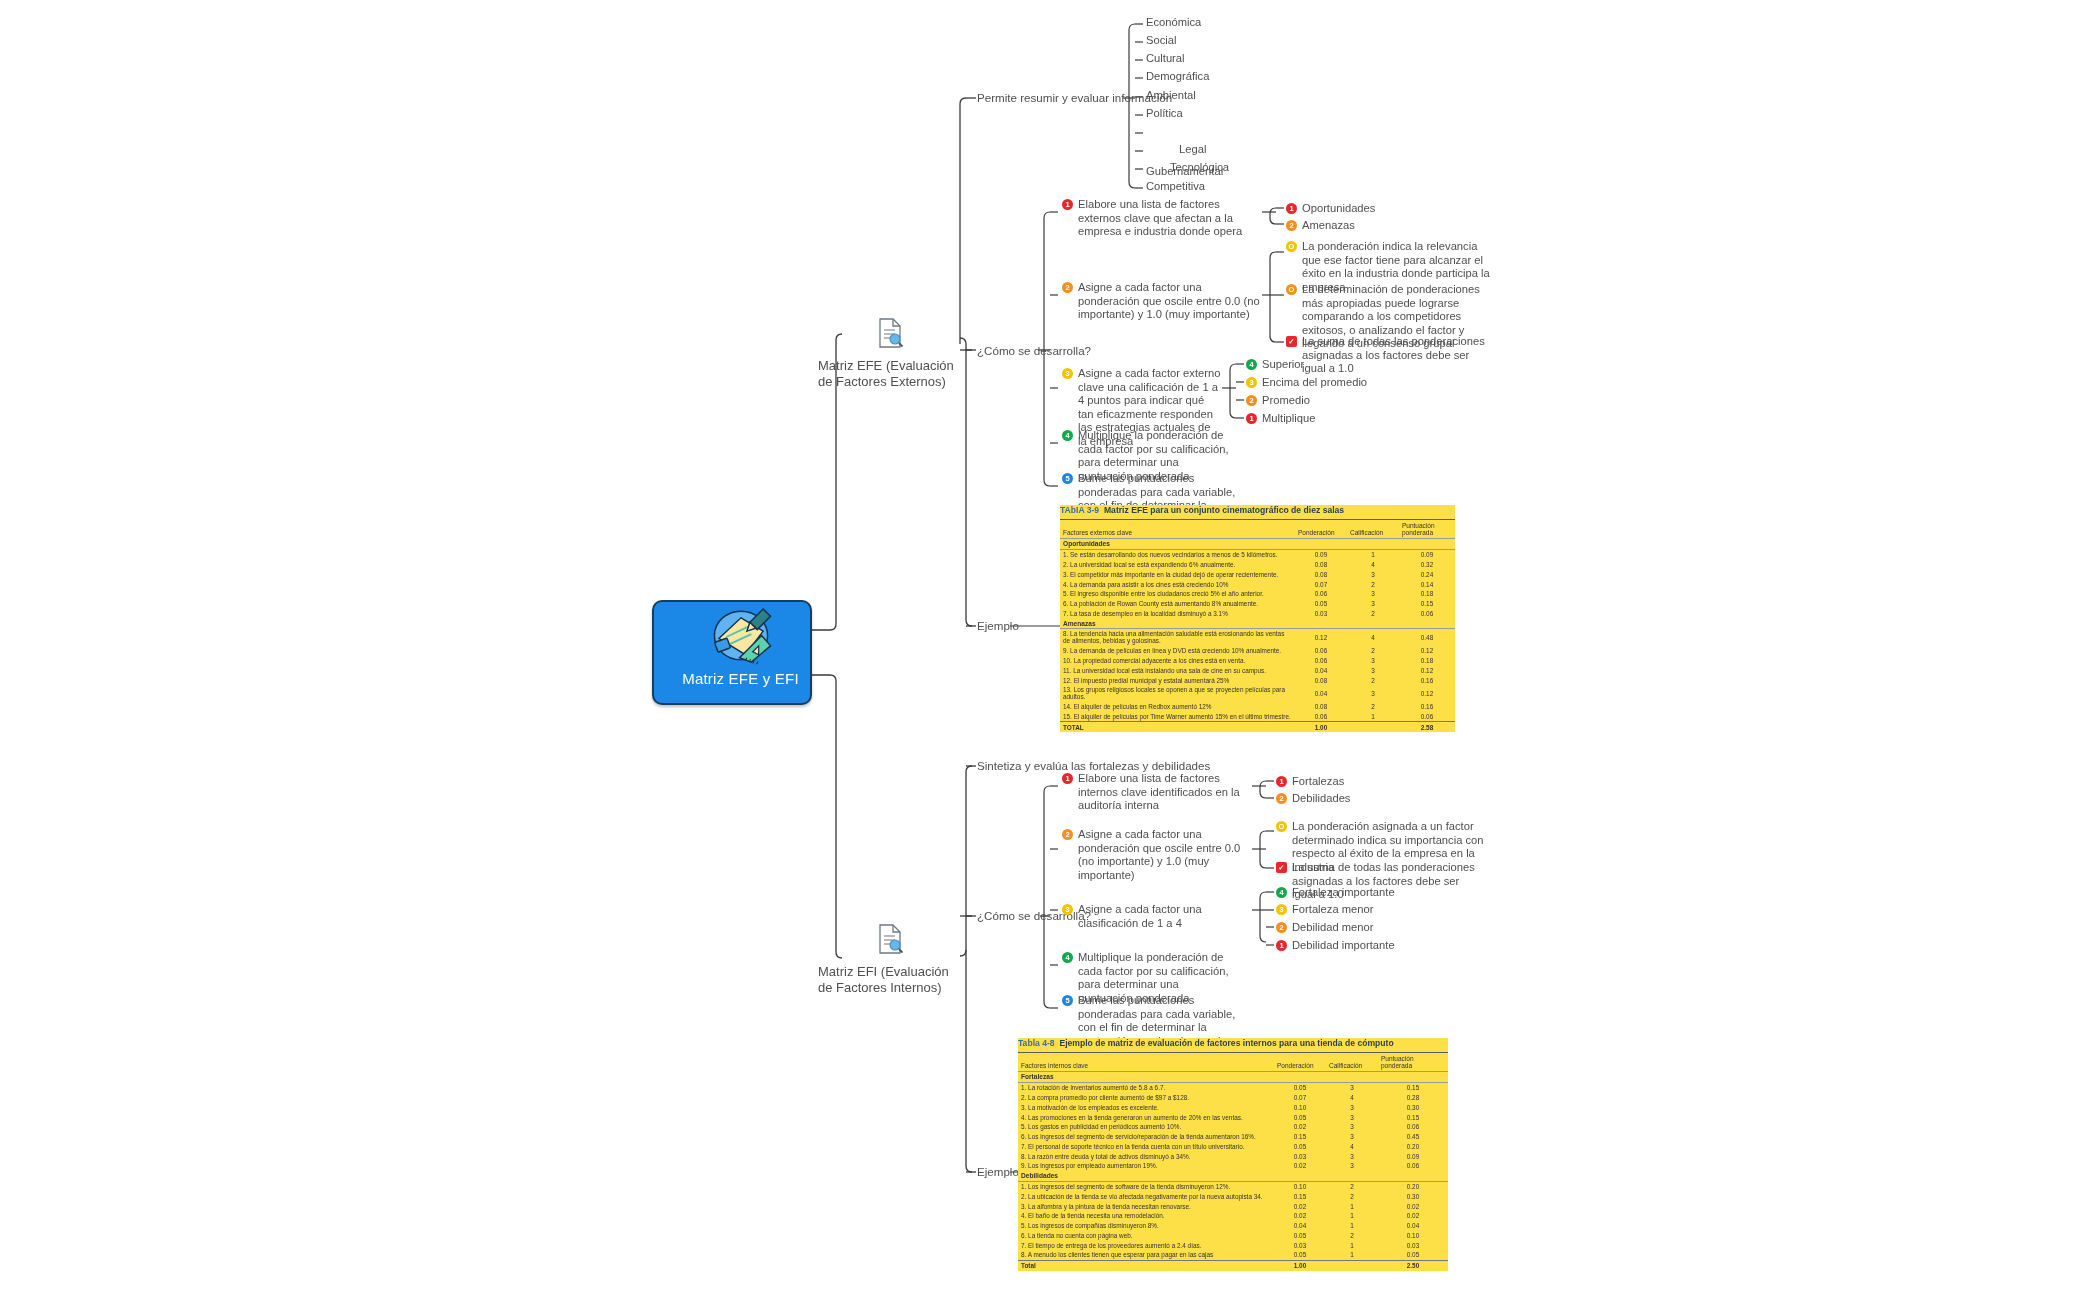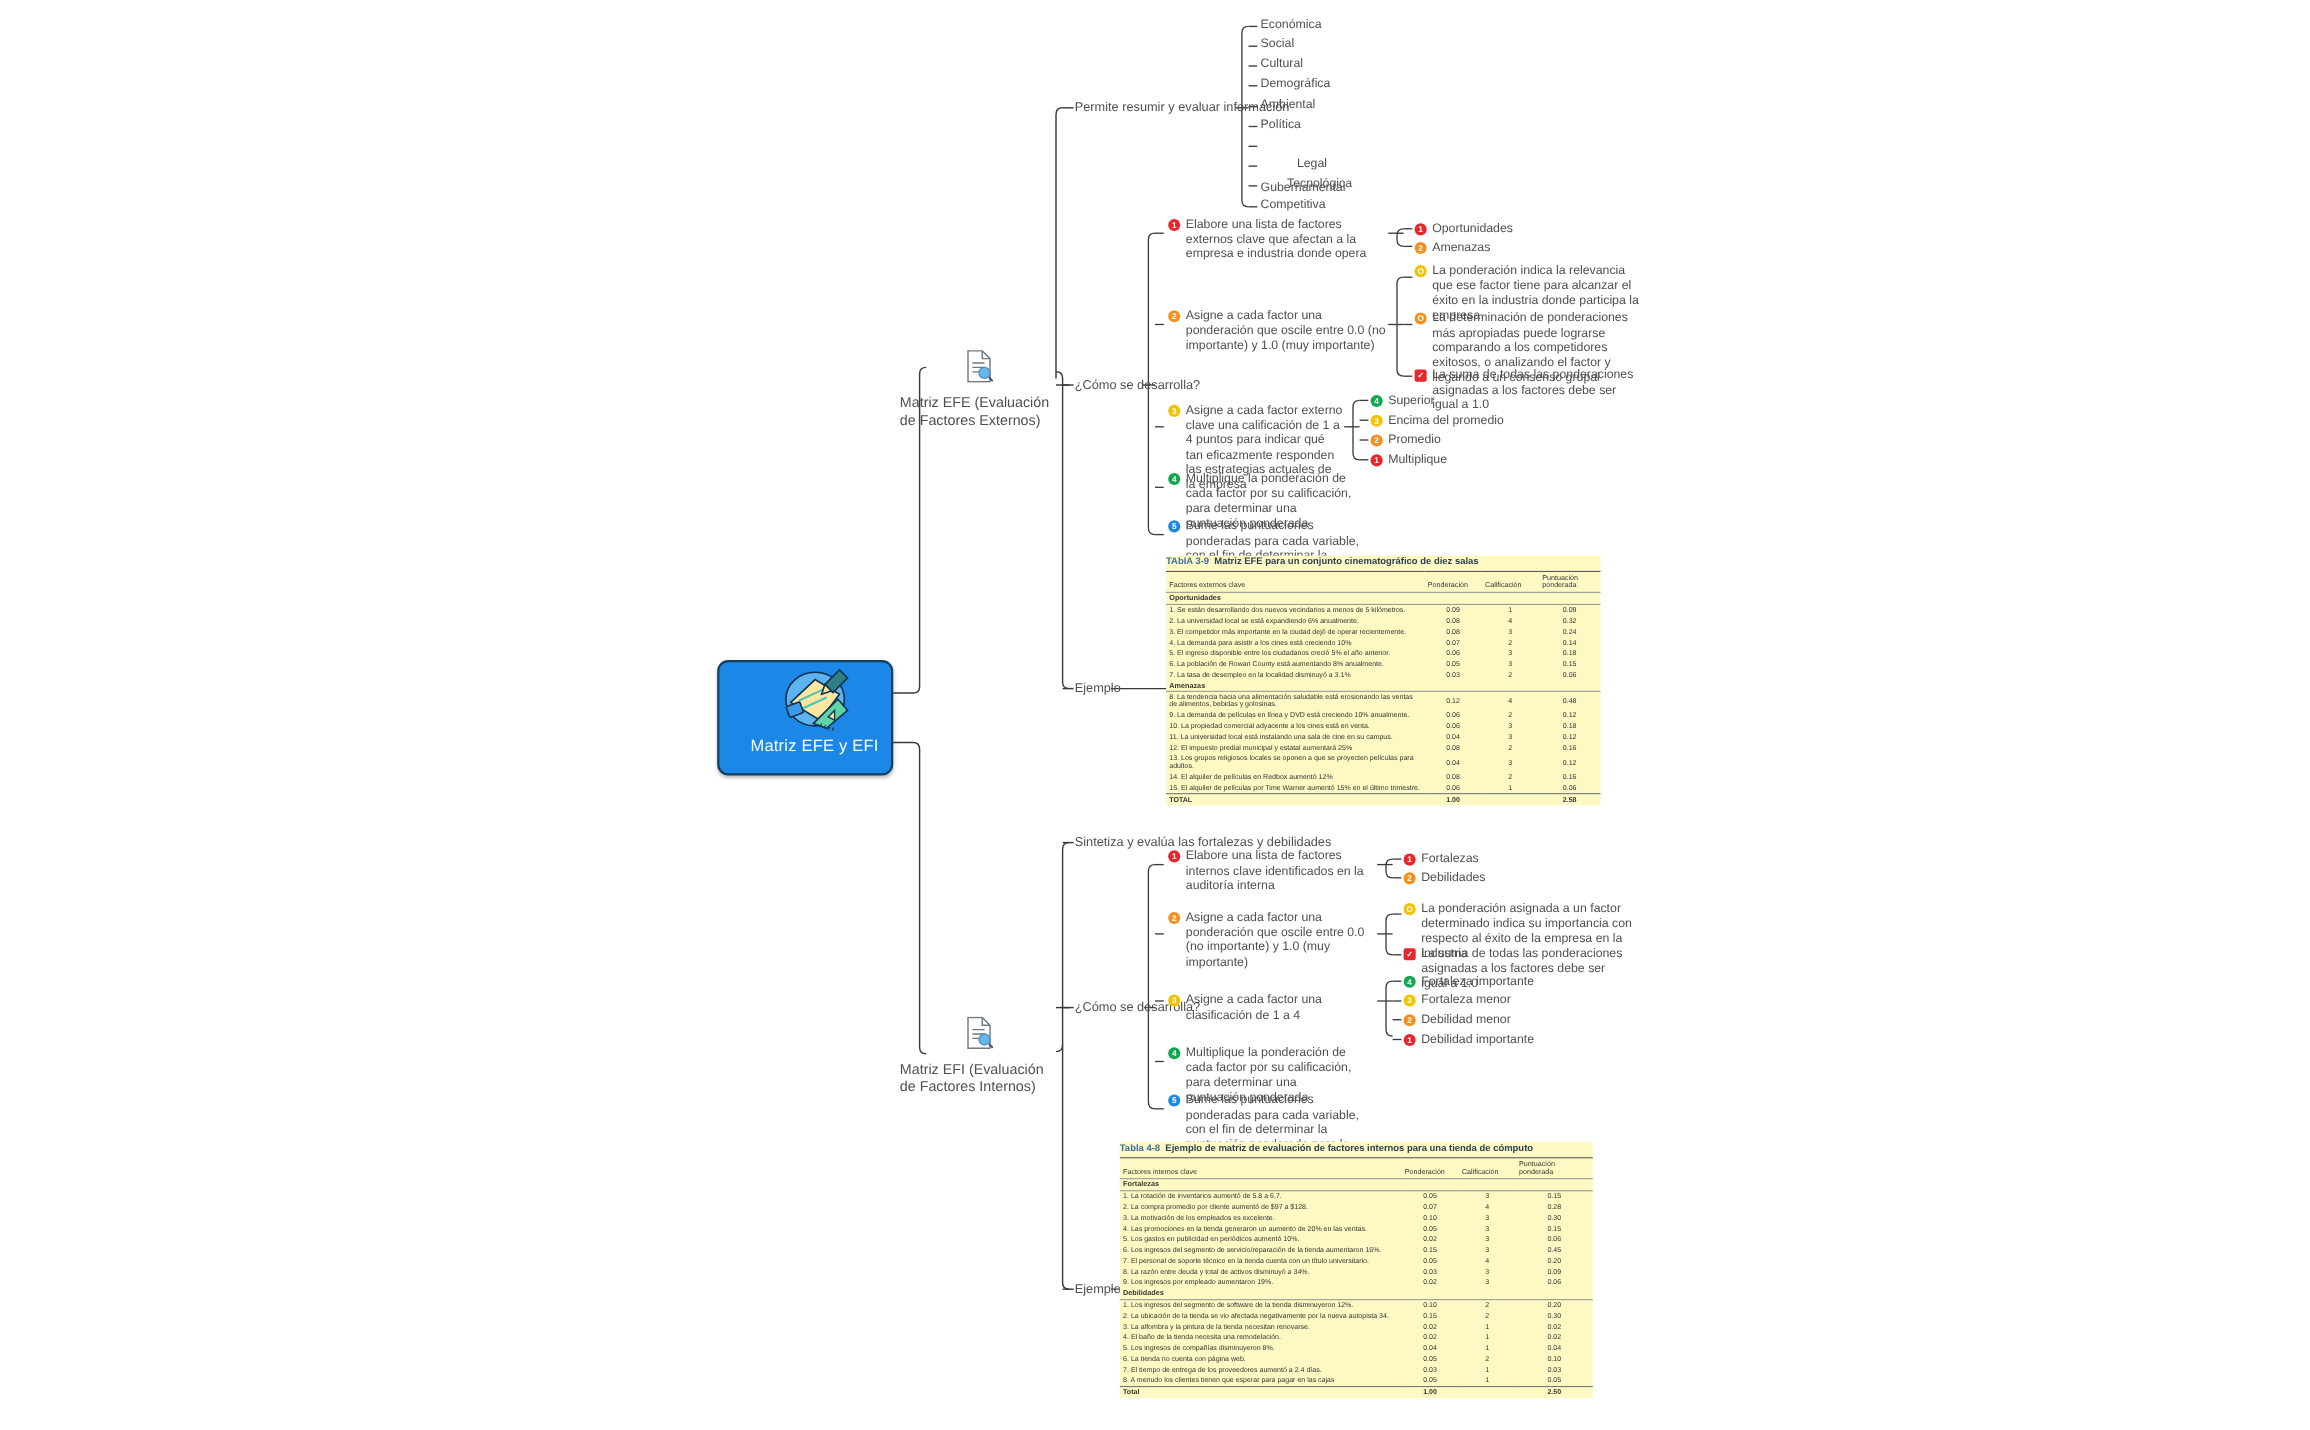--- a/index.html
+++ b/index.html
@@ -45,21 +45,21 @@
     color:#fff; font-size:7.5px; font-weight:bold;
     display:flex; align-items:center; justify-content:center;
     margin-right:5px; margin-top:1px;
     font-family:"Liberation Sans", sans-serif;
   }
   .badge.sq { border-radius:2px; }
   .btxt { font-size:11.2px; line-height:13.6px; color:#4f4f4f; }
   .btxt.one { line-height:13px; }
 
   
-  .booktable { position:absolute; background:#fef9c3; }
+  .booktable { position:absolute; background:#fde047; }
   .bt-title { font-size:8.6px; font-weight:bold; color:#2b3f55; margin-bottom:4px; }
   .bt-title .tag { color:#3b6ea5; }
   table.bt { border-collapse:collapse; width:100%; font-size:6.4px; color:#333; }
   table.bt th { font-weight:normal; text-align:left; padding:2px 3px; font-size:6.5px; vertical-align:bottom; }
   table.bt td { padding:1.4px 3px; }
   .bt .rule-top { border-top:1.1px solid #5a5a5a; }
   .bt .rule-thin { border-top:0.6px solid #9a9a9a; }
   .num { text-align:center; width:52px; }
   .grp { font-weight:bold; font-size:6.6px; padding-top:3px; padding-bottom:2px; }
   .total td { font-weight:bold; padding-top:2px; }

